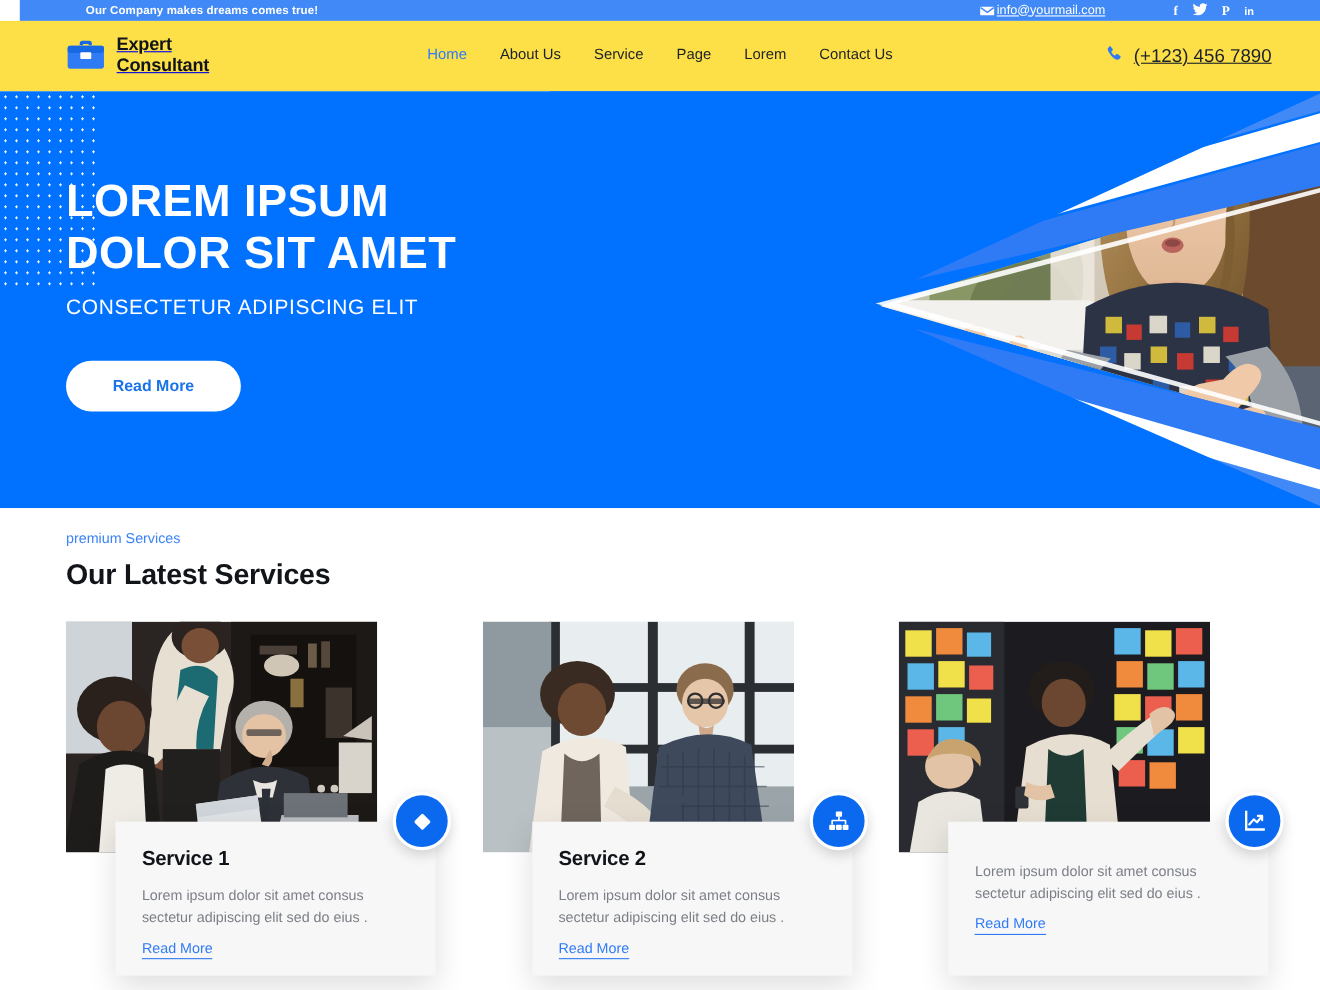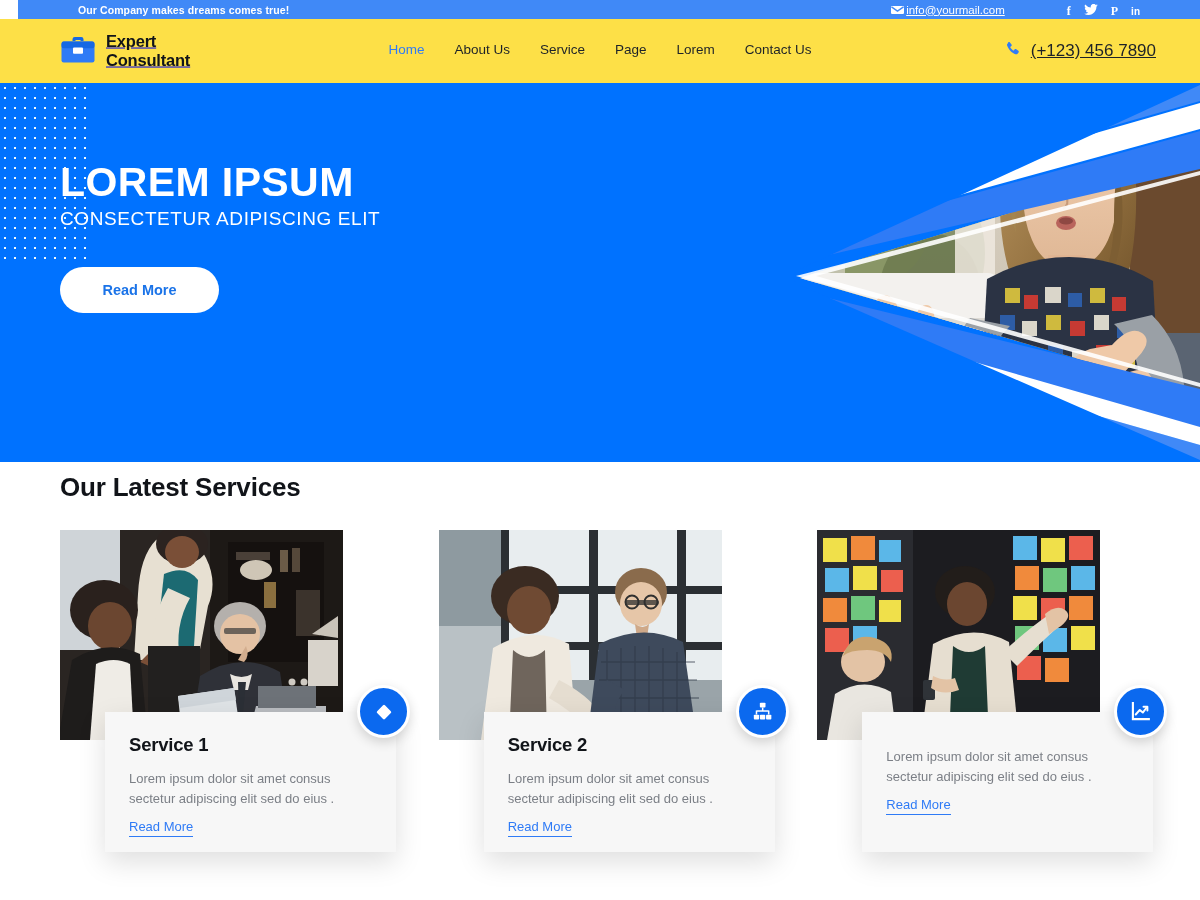--- a/index.html
+++ b/index.html
@@ -100,21 +100,21 @@
 
   .hero-copy{
     position:absolute; left:60px; top:76px; z-index:5;
   }
   .hero-title{
     color:#ffffff; font-size:41px; font-weight:bold;
     line-height:1.16; letter-spacing:.4px;
   }
   .hero-sub{
     color:#ffffff; font-size:19px; letter-spacing:.6px;
-    margin-top:1px;
+    margin-top:15px;
   }
   .hero-btn{
     margin-top:37px;
     display:inline-flex; align-items:center; justify-content:center;
     background:#ffffff; color:#1a73e8;
     font-size:14.5px; font-weight:bold;
     width:159px; height:46px;
     border:none; border-radius:23px; cursor:pointer;
   }
 
@@ -398,27 +398,29 @@
 
       <path d="M0,0 L700,0 L700,2 L300,186 q-14 8 0 16 L700,377 L700,379 L0,379 Z" fill="#0072ff"></path>
 
       <path d="M700,88 L296,193 L700,304 L700,300 L316,193 L700,92 Z" fill="#ffffff" opacity=".9"></path>
     </svg>
   </div>
 
   <div class="hero-copy">
     <h1 class="hero-title">
       <span>LOREM IPSUM</span><br>
+      <span>DOLOR SIT AMET</span>
     </h1>
     <div class="hero-sub">CONSECTETUR ADIPISCING ELIT</div>
     <button class="hero-btn">Read More</button>
   </div>
 </section>
 
 <section class="services">
+  <div class="svc-eyebrow">premium Services</div>
   <h2 class="svc-heading">Our Latest Services</h2>
 
   <div class="svc-grid">
 
     <div class="svc-item">
       <div class="svc-photo">
         <svg viewBox="0 0 283 210" width="283" height="210" aria-hidden="true">
           <rect width="283" height="210" fill="#2a2522"></rect>
           <rect x="150" y="0" width="133" height="210" fill="#1d1916"></rect>
           <rect x="168" y="12" width="96" height="120" fill="#15110f"></rect>

